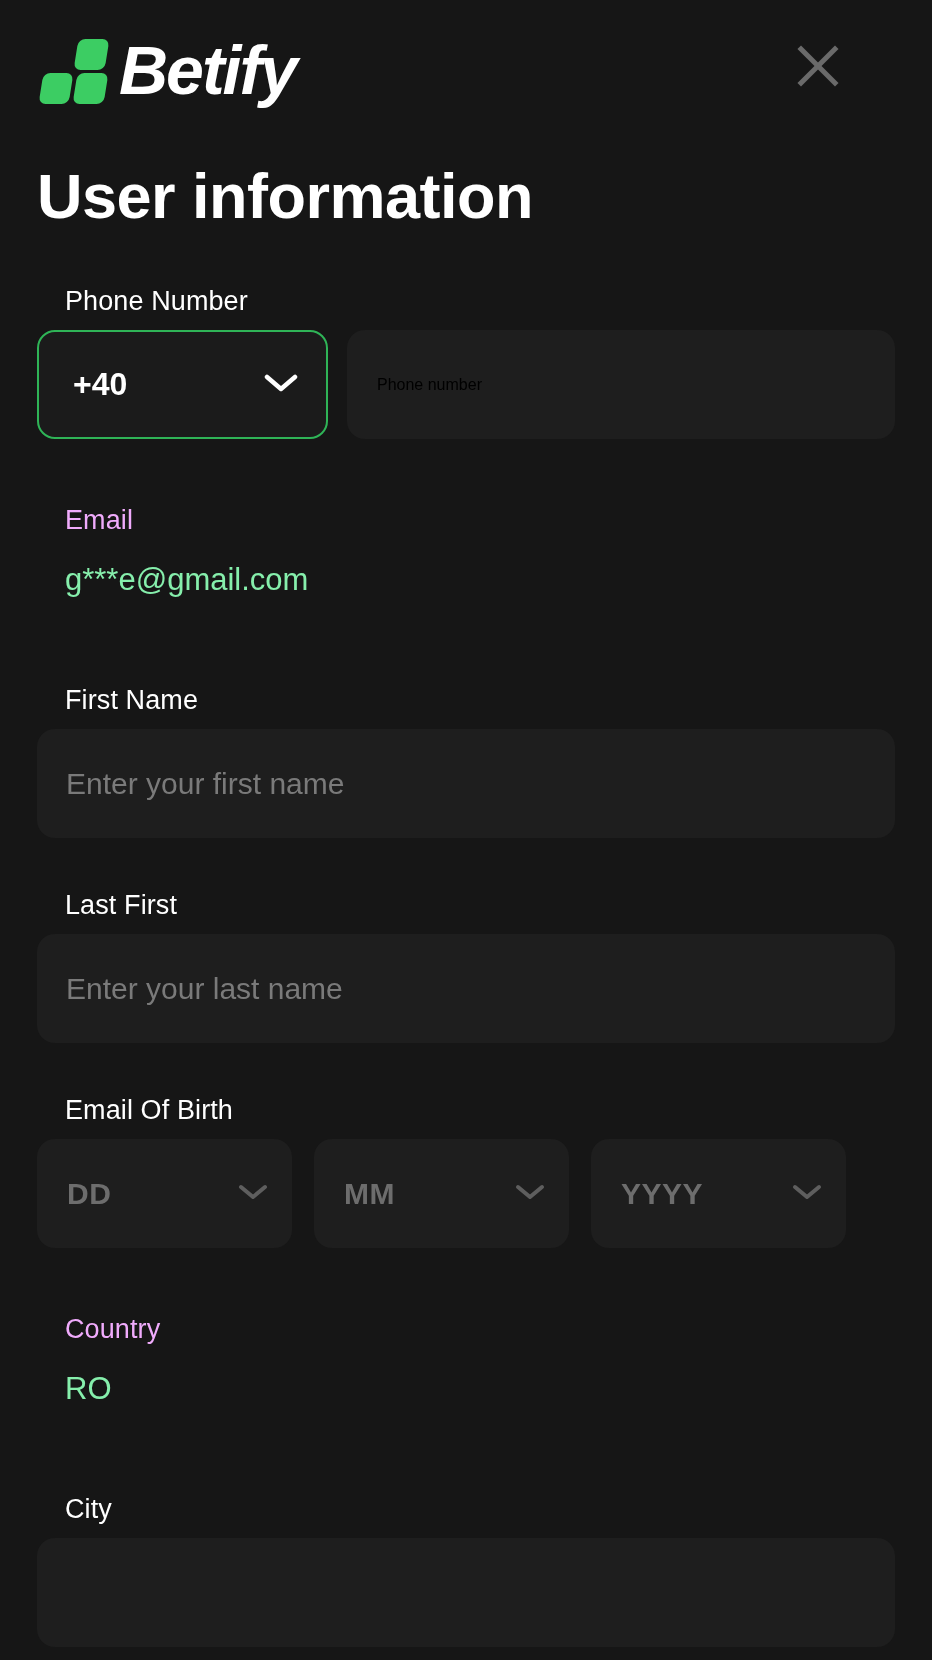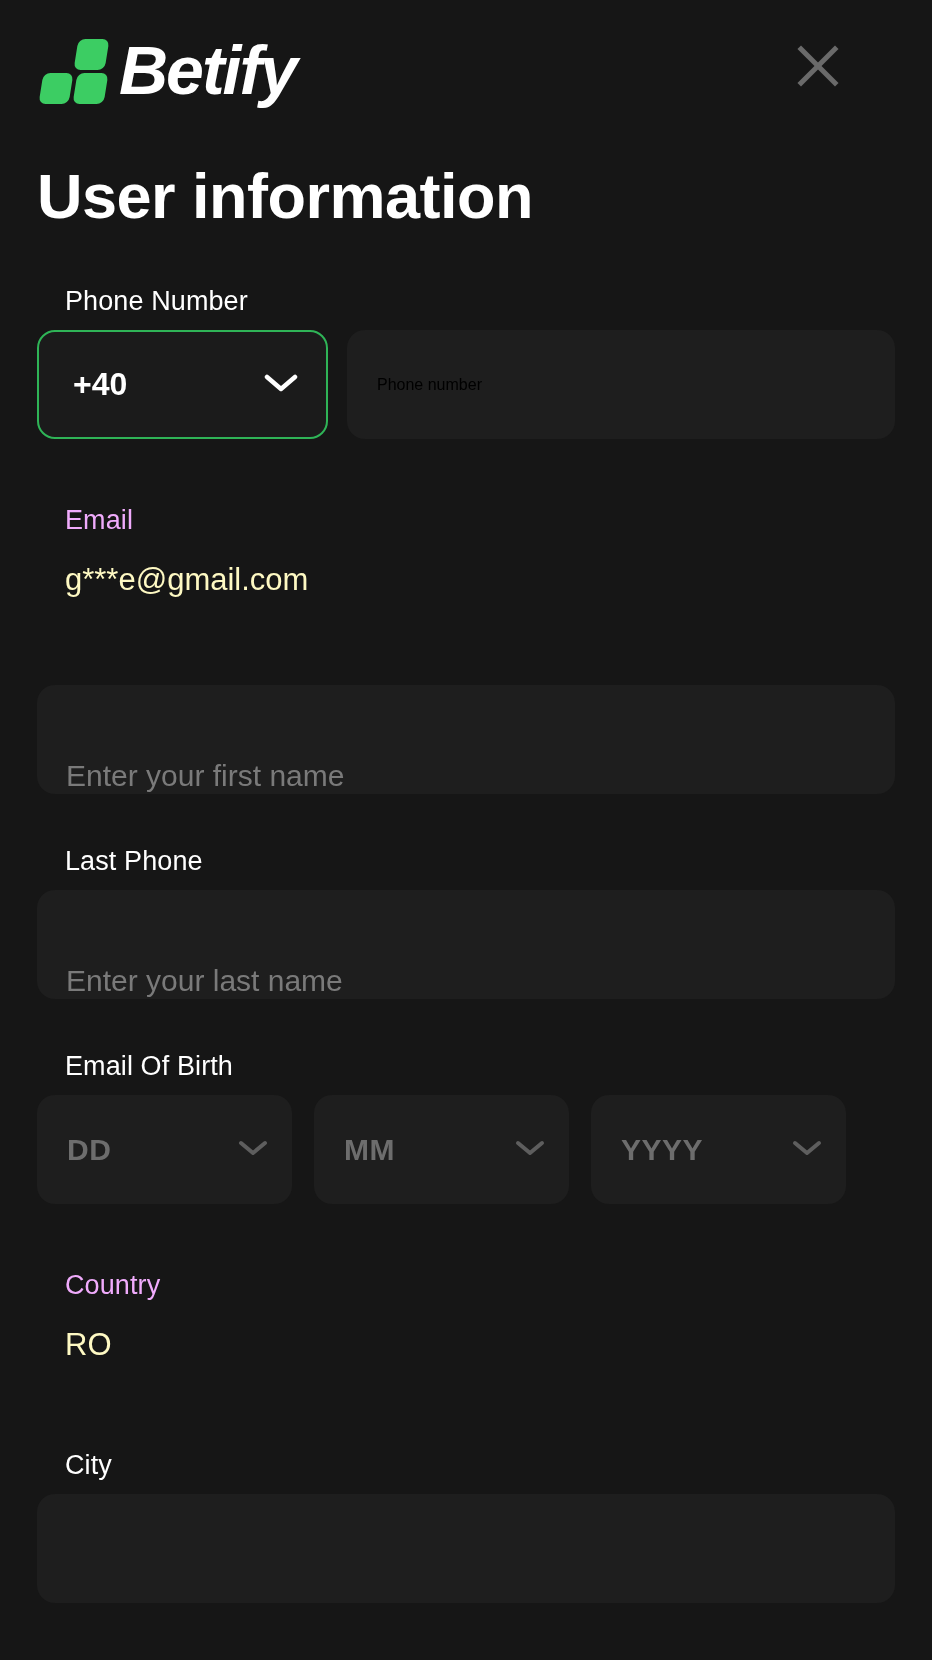--- a/index.html
+++ b/index.html
@@ -84,34 +84,34 @@
     display:block;
     letter-spacing:0.1px;
   }
   .field-label.muted { color:#f0abfc; }
 
   .input-box {
     height:109px;
     background:#1e1e1e;
     border-radius:18px;
     display:flex;
-    align-items:flex-end;
+    align-items:center;
     padding:0 28px;
     border:1px solid transparent;
   }
   .input-box .placeholder {
     font-size:30px;
     color:#7a7a7a;
     font-weight:500;
   }
 
   
   .static-value {
     font-size:31px;
-    color:#fef9c3;
+    color:#86efac;
     padding-left:28px;
     font-weight:500;
     height:62px;
     display:flex;
     align-items:center;
   }
 
   
   .phone-row {
     display:flex;
@@ -228,29 +228,30 @@
     <div class="spacer-md"></div>
 
     <div class="field">
       <span class="field-label muted">Email</span>
       <div class="static-value">g***e@gmail.com</div>
     </div>
 
     <div class="spacer-lg"></div>
 
     <div class="field">
+      <span class="field-label">First Name</span>
       <div class="input-box">
         <span class="placeholder">Enter your first name</span>
       </div>
     </div>
 
     <div class="spacer-sm"></div>
 
     <div class="field">
-      <span class="field-label">Last Phone</span>
+      <span class="field-label">Last First</span>
       <div class="input-box">
         <span class="placeholder">Enter your last name</span>
       </div>
     </div>
 
     <div class="spacer-sm"></div>
 
     <div class="field">
       <span class="field-label">Email Of Birth</span>
       <div class="dob-row">

